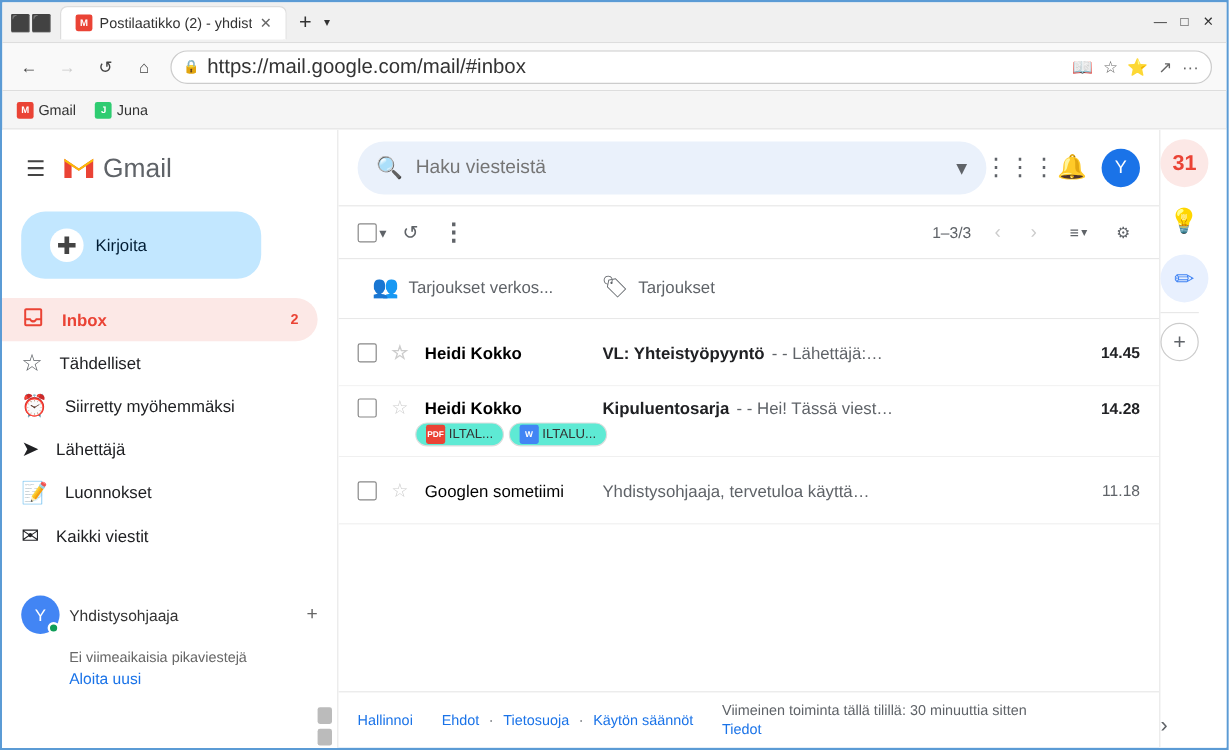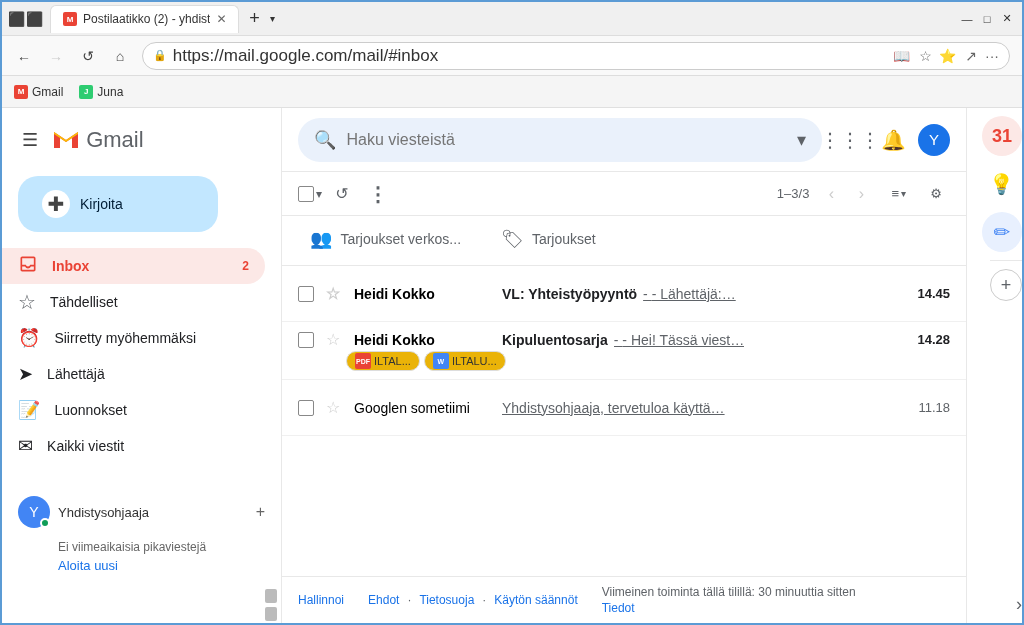--- a/index.html
+++ b/index.html
@@ -89,39 +89,39 @@
 
     
     .email-list { flex: 1; overflow-y: auto; }
     .email-row { display: flex; align-items: center; padding: 0 16px; height: 56px; cursor: pointer; border-bottom: 1px solid #f0f0f0; gap: 8px; background: #fff; }
     .email-row.unread { font-weight: 600; }
     .email-check { width: 20px; display: flex; align-items: center; }
     .email-star { width: 20px; display: flex; align-items: center; color: #ccc; font-size: 16px; cursor: pointer; }
     .email-sender { width: 140px; min-width: 140px; font-size: 14px; overflow: hidden; text-overflow: ellipsis; white-space: nowrap; }
     .email-content { flex: 1; display: flex; gap: 6px; overflow: hidden; font-size: 14px; }
     .email-subject { font-size: 14px; overflow: hidden; text-overflow: ellipsis; white-space: nowrap; color: #202124; }
-    .email-preview { color: #5f6368; font-size: 14px; font-weight: 400; overflow: hidden; text-overflow: ellipsis; white-space: nowrap; text-decoration: underline; }
-    .attachment-chip { display: flex; align-items: center; gap: 3px; background: #eab308; border: 1px solid #ddd; border-radius: 12px; padding: 1px 8px; font-size: 11px; color: #333; }
+    .email-preview { color: #5f6368; font-size: 14px; font-weight: 400; overflow: hidden; text-overflow: ellipsis; white-space: nowrap; }
+    .attachment-chip { display: flex; align-items: center; gap: 3px; background: #5eead4; border: 1px solid #ddd; border-radius: 12px; padding: 1px 8px; font-size: 11px; color: #333; }
     .pdf-icon { width: 16px; height: 16px; background: #EA4335; border-radius: 2px; display: flex; align-items: center; justify-content: center; color: white; font-size: 7px; font-weight: bold; }
     .doc-icon { width: 16px; height: 16px; background: #4285F4; border-radius: 2px; display: flex; align-items: center; justify-content: center; color: white; font-size: 7px; font-weight: bold; }
     .email-time { width: 50px; text-align: right; font-size: 13px; color: #5f6368; white-space: nowrap; }
     .email-row.unread .email-time { font-weight: 700; color: #202124; }
 
     
     .email-row-multi { display: flex; flex-direction: column; padding: 8px 16px; cursor: pointer; border-bottom: 1px solid #f0f0f0; background: #fff; }
     .email-row-multi .row-top { display: flex; align-items: center; gap: 8px; }
     .email-row-multi .row-bottom { display: flex; align-items: center; padding-left: 48px; gap: 4px; margin-top: 2px; }
 
     
     .email-footer { padding: 8px 16px; font-size: 12px; color: #5f6368; display: flex; gap: 24px; align-items: center; border-top: 1px solid #e8e8e8; }
     .footer-section { display: flex; flex-direction: column; gap: 2px; }
     .footer-link { color: #1a73e8; cursor: pointer; }
 
     
-    .right-panel { width: 56px; min-width: 56px; background: #fff; border-left: 1px solid #e8e8e8; display: flex; flex-direction: column; align-items: flex-end; padding: 8px 0; gap: 8px; }
+    .right-panel { width: 56px; min-width: 56px; background: #fff; border-left: 1px solid #e8e8e8; display: flex; flex-direction: column; align-items: flex-start; padding: 8px 0; gap: 8px; }
     .right-panel-icon { width: 40px; height: 40px; border-radius: 50%; display: flex; align-items: center; justify-content: center; cursor: pointer; color: #444; font-size: 20px; position: relative; }
     .right-panel-icon.colored { background: #fce8e6; color: #EA4335; }
     .right-panel-icon.blue { background: #e8f0fe; color: #4285f4; }
     .right-panel-divider { width: 32px; height: 1px; background: #e8e8e8; }
     .right-panel-add { width: 32px; height: 32px; border-radius: 50%; border: 1px solid #ccc; display: flex; align-items: center; justify-content: center; cursor: pointer; color: #5f6368; font-size: 18px; }
     .right-panel-expand { margin-top: auto; color: #5f6368; font-size: 16px; cursor: pointer; }
   </style>
 </head>
 <body>
 

